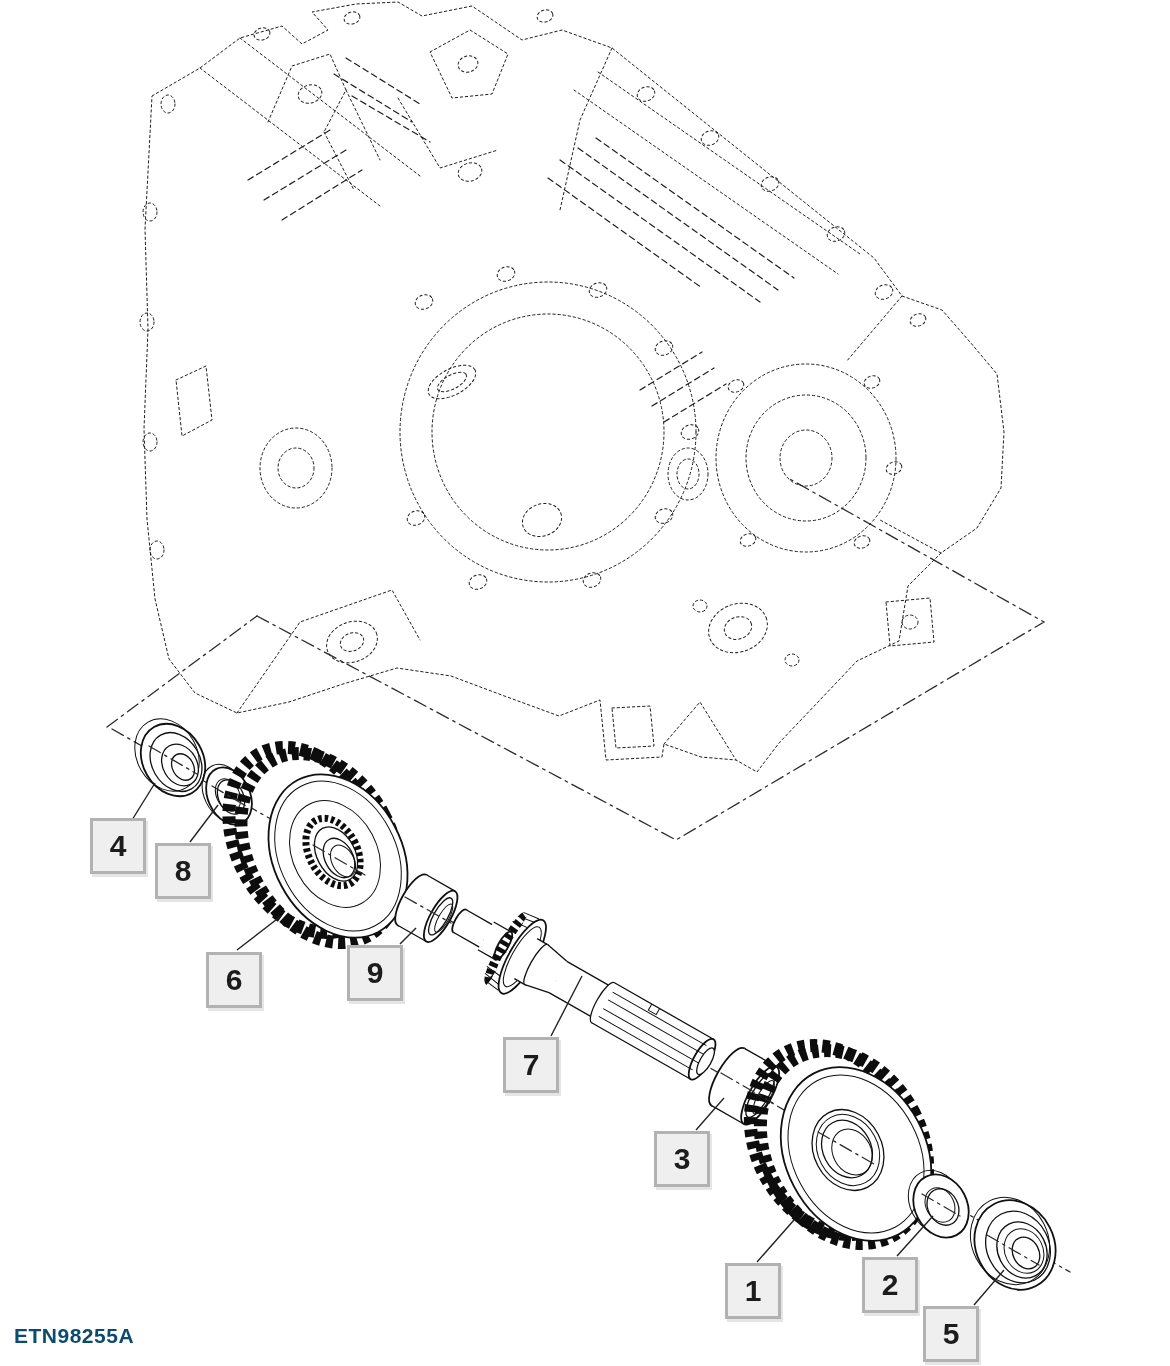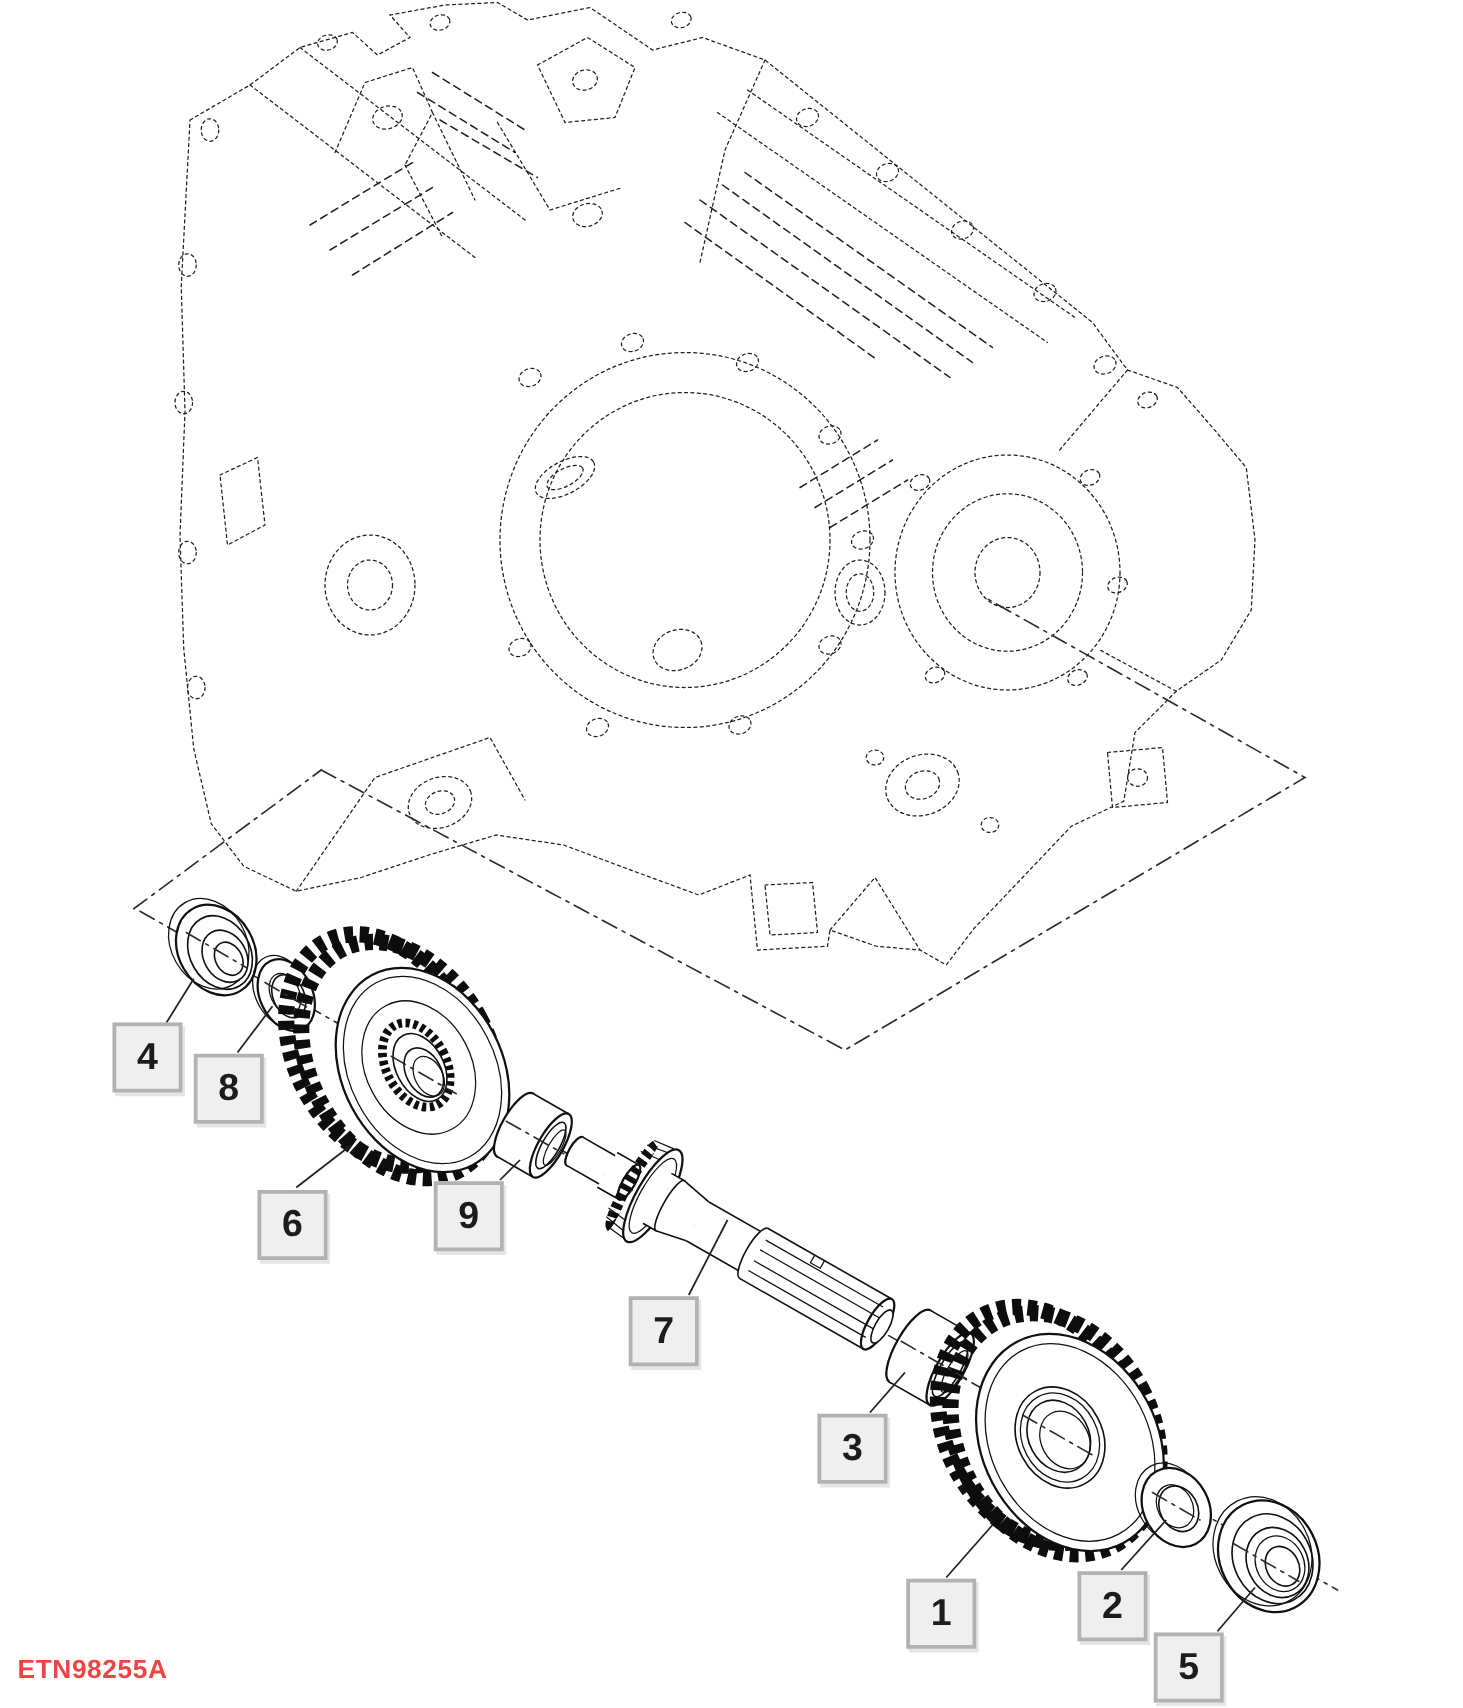--- a/index.html
+++ b/index.html
@@ -19,21 +19,21 @@
   .fill{fill:#ffffff;stroke:none;}
   .band{fill:none;stroke:#0d0d0d;stroke-width:13;stroke-dasharray:7 5.2;}
   .band-s{fill:none;stroke:#0d0d0d;stroke-width:9;stroke-dasharray:4.5 3.4;}
   .band-h{fill:none;stroke:#0d0d0d;stroke-width:7;stroke-dasharray:3.5 2.8;}
   .leader{fill:none;stroke:#222222;stroke-width:1.4;}
   .callout{position:absolute;width:50px;height:50px;background:#efefef;
            border:3px solid #b2b2b2;box-shadow:2px 3px 0 rgba(0,0,0,0.10);
            display:flex;align-items:center;justify-content:center;
            font-weight:bold;font-size:30px;color:#1c1c1c;cursor:default;}
   .code{position:absolute;left:14px;top:1324px;font-weight:bold;font-size:21px;
-        color:#ef4444;letter-spacing:0.5px;}
+        color:#0c4a6e;letter-spacing:0.5px;}
 </style>
 </head>
 <body>
 
 <div class="stage">
 
 <svg width="1170" height="1366" viewBox="0 0 1170 1366">
 
   <g>
     <path class="hd" d="M152,96 L200,68 L240,38 L282,26 L302,44 L328,30 L312,12 L356,4 L398,2 L422,16 L472,6 L522,40 L562,30 L612,48 L874,258 L902,296 L942,310 L970,342 L997,374 L1004,432 L1001,488 L977,528 L941,553 L908,586 L899,641 L857,661 L819,701 L779,743 L757,772 L736,760 L701,757 L664,744 L662,757 L606,760 L600,700 L559,716 L499,694 L451,676 L397,668 L343,684 L289,702 L237,713 L195,693 L169,659 L155,599 L147,519 L144,429 L148,329 L145,229 Z"></path>

